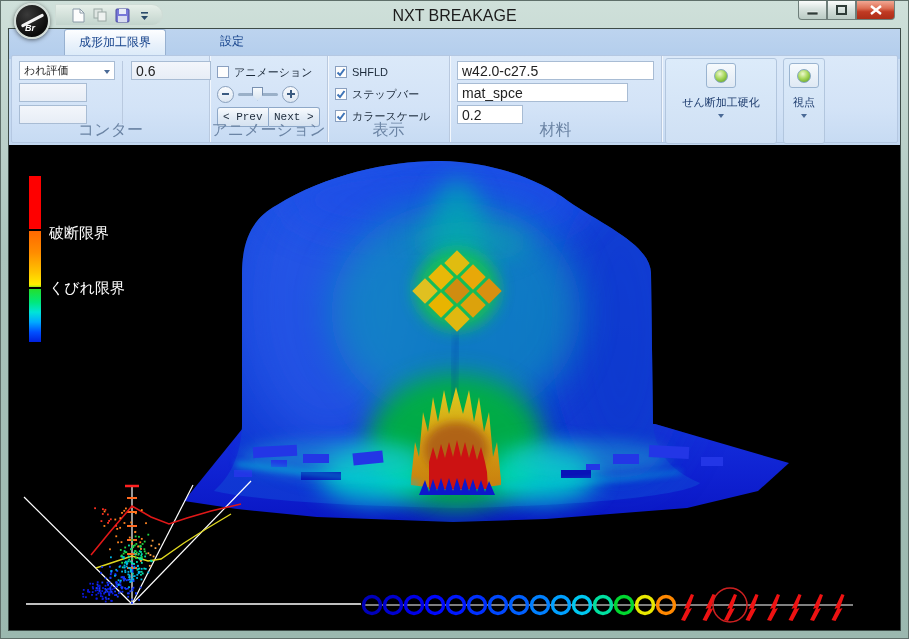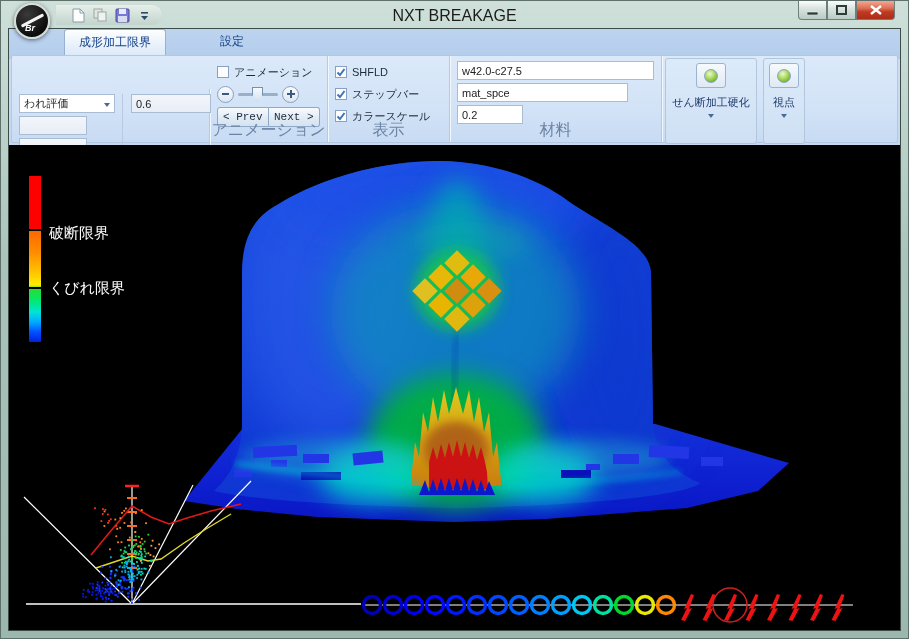--- a/index.html
+++ b/index.html
@@ -41,21 +41,21 @@
   .tab.active{ background:linear-gradient(#fdfeff,#e8f1fb 60%,#dcebf9);
     border:1px solid #97b1d1; border-bottom:none; border-radius:3px 3px 0 0; }
   .ribbon-body{ position:absolute; top:26px; left:2px; right:2px; bottom:2px;
     background:linear-gradient(#dbe9f9,#d3e3f7 60%,#c7dbf3);
     border:1px solid #b5c8e2; border-radius:2px; display:flex; }
   .rgroup{ position:relative; padding:5px 7px 17px; height:100%; }
   .rgroup.sep{ border-right:1px solid #b9c9df; box-shadow:1px 0 0 #f2f7fd; }
   .glabel{ position:absolute; bottom:1px; left:0; right:0; text-align:center;
     font-size:16px; color:#6b84a4; }
   .fieldbox{ border:1px solid #a8bcd4; background:linear-gradient(#f3f6fb,#e7edf6);
-    height:19px; font-size:11px; color:#222; padding:0 4px; }
+    height:19px; font-size:14px; color:#222; padding:0 4px; }
   input.fieldbox{ outline:none; }
   .dropdown{ position:relative; width:96px; height:19px; border:1px solid #a8bcd4;
     background:#fff; font-size:11px; color:#222; display:flex; align-items:center;
     padding:0 4px; }
   .caret{ width:0; height:0; border-left:3px solid transparent;
     border-right:3px solid transparent; border-top:4px solid #4a6a96; }
   .dropdown .caret{ position:absolute; right:4px; top:8px; }
   .cbrow{ display:flex; align-items:center; gap:5px; height:22px; font-size:11px; color:#1c2a3a; }
   .cbox{ width:12px; height:12px; background:#fdfdfd; border:1px solid #8aa0c0;
     display:flex; align-items:center; justify-content:center; }
@@ -145,21 +145,21 @@
 
   <div class="client">
 
     <div class="ribbon">
       <div class="tabrow">
         <div class="tab active">成形加工限界</div>
         <div class="tab">設定</div>
       </div>
       <div class="ribbon-body">
 
-        <div class="rgroup sep" style="width:198px;margin-top:33px;">
+        <div class="rgroup sep" style="width:198px;">
           <div style="display:flex; gap:8px;">
             <div style="display:flex; flex-direction:column; gap:3px; padding-right:7px; border-right:1px solid #b9c9df;">
               <div class="dropdown">
                 <span>われ評価</span>
                 <span class="caret"></span>
               </div>
               <input class="fieldbox" style="width: 68px;" readonly="" value="">
               <input class="fieldbox" style="width: 68px;" readonly="" value="">
             </div>
             <input class="fieldbox" style="width: 80px;" readonly="" value="0.6">
@@ -224,21 +224,21 @@
 
         <div class="rgroup sep" style="width:212px;">
           <div style="display:flex; flex-direction:column; gap:3px;">
             <input class="fieldbox" style="width: 197px; background: rgb(255, 255, 255);" readonly="" value="w42.0-c27.5">
             <input class="fieldbox" style="width: 171px; background: rgb(255, 255, 255);" readonly="" value="mat_spce">
             <input class="fieldbox" style="width: 66px; background: rgb(255, 255, 255);" readonly="" value="0.2">
           </div>
           <div class="glabel">材料</div>
         </div>
 
-        <div class="toolgroup" style="width:92px;">
+        <div class="toolgroup" style="width:112px;">
           <div class="orbbtn">
               <div class="greenorb"></div>
             </div>
           <div class="tlabel">せん断加工硬化</div>
           <span class="caret"></span>
         </div>
         <div class="toolgroup" style="width:42px;">
           <div class="orbbtn">
               <div class="greenorb"></div>
             </div>

